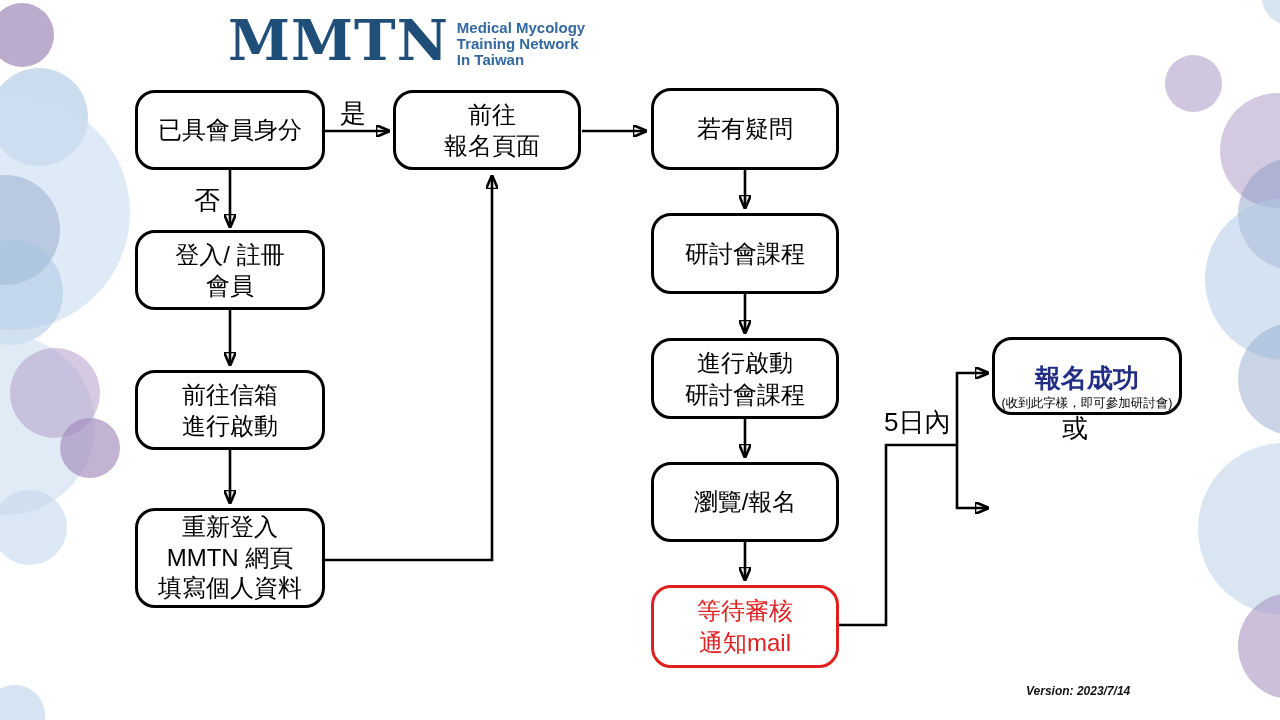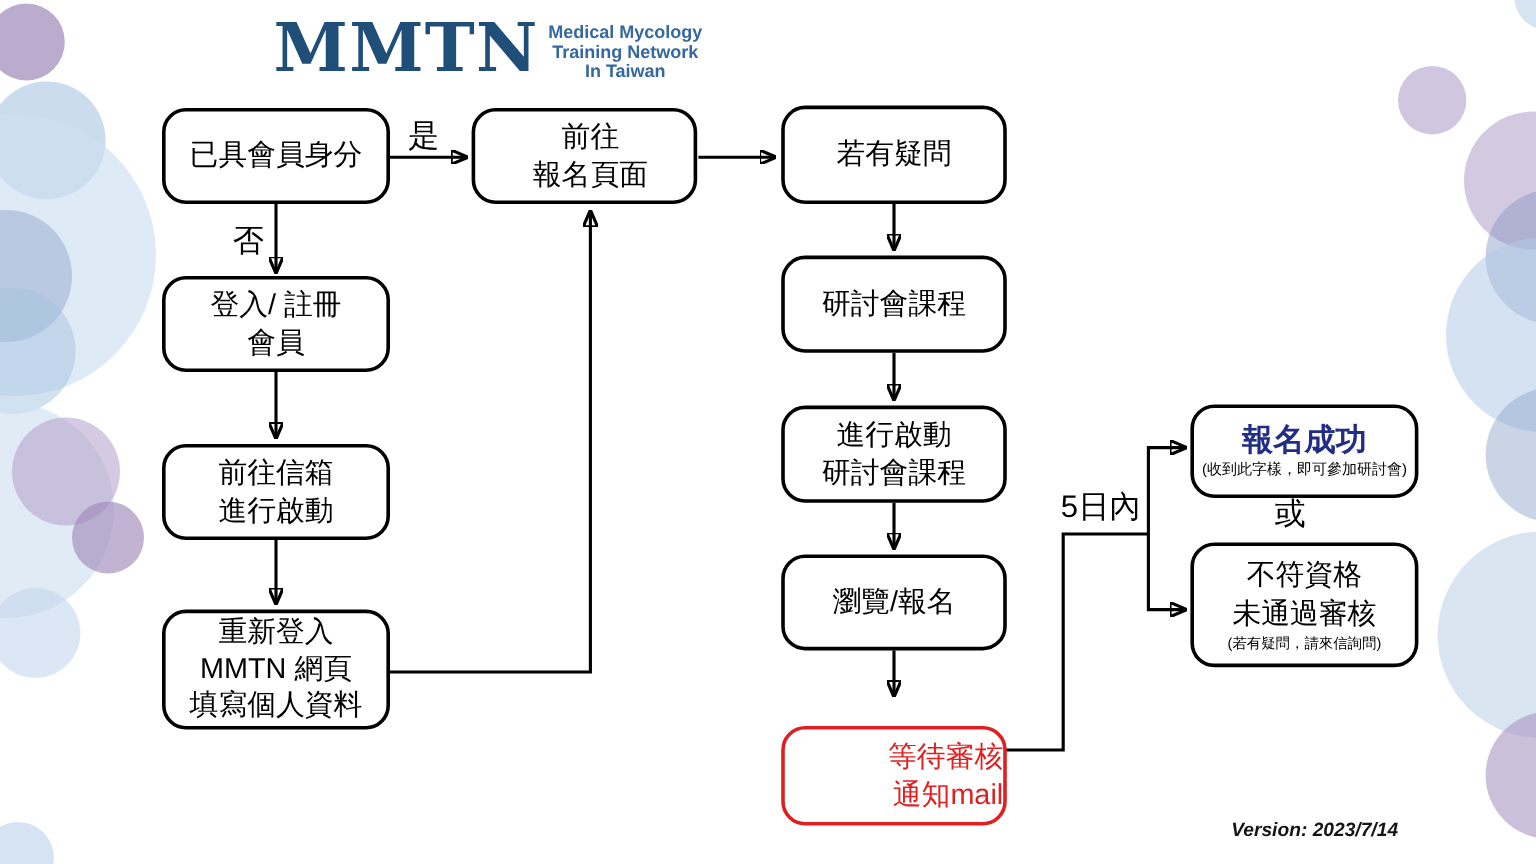--- a/index.html
+++ b/index.html
@@ -9,21 +9,21 @@
     font-family:"Liberation Sans", sans-serif;
     color:#000;
   }
   #stage { position:absolute; inset:0; width:1280px; height:720px; }
 
   
   .bg { position:absolute; inset:0; z-index:0; }
   .bubble { position:absolute; border-radius:50%; }
 
   
-  .logo { position:absolute; left:228px; top:12px; z-index:2; display:flex; align-items:flex-start;text-align:center; }
+  .logo { position:absolute; left:228px; top:12px; z-index:2; display:flex; align-items:flex-start; }
   .logo-word {
     font-family:"DejaVu Serif", "Liberation Serif", serif;
     font-weight:700; font-size:56px; line-height:1.0;
     color:var(--brand-navy); letter-spacing:1px;
   }
   .logo-sub { margin-left:8px; margin-top:8px; display:flex; flex-direction:column; }
   .logo-sub span {
     font-size:15px; font-weight:700; line-height:1.07; color:var(--logo-blue);
   }
   .page-title {
@@ -46,21 +46,21 @@
   
   .edge-label { position:absolute; z-index:2; font-size:26px; color:#000; line-height:1; white-space:nowrap; }
 
   
   #arrows { position:absolute; inset:0; z-index:1; pointer-events:none; color:#000; }
   #arrows path { stroke:currentColor; stroke-width:2.6; fill:none; }
 
   
   .version {
     position:absolute; left:1026px; top:684px; z-index:2;
-    font-size:16px; font-style:italic; font-weight:700; color:#141414; white-space:nowrap;
+    font-size:12px; font-style:italic; font-weight:700; color:#141414; white-space:nowrap;
   }
 </style>
 </head>
 <body>
 
 <div id="stage">
 
   <div class="bg">
     <div class="bubble" style="left:-10px; top:3px;  width:64px;  height:64px;  background:rgba(164,143,188,0.75);"></div>
     <div class="bubble" style="left:-10px; top:68px; width:98px;  height:98px;  background:rgba(166,196,225,0.60);"></div>
@@ -147,35 +147,30 @@
   <div class="node" style="left:135px; top:508px; width:190px; height:100px; line-height:1.28;">
     <div>重新登入</div>
     <div>MMTN 網頁</div>
     <div>填寫個人資料</div>
   </div>
 
   <div class="node" style="left:651px; top:462px; width:188px; height:80px;">
     <div>瀏覽/報名</div>
   </div>
 
-  <div class="node red" style="left:651px; top:605px; width:188px; height:83px;align-items:flex-end;">
+  <div class="node red" style="left:651px; top:585px; width:188px; height:83px;">
     <div>等待審核</div>
     <div>通知mail</div>
   </div>
 
-  <div class="node" style="left:992px; top:337px; width:190px; height:78px;">
+  <div class="node" style="left:992px; top:337px; width:190px; height:78px;justify-content:flex-end;">
     <div class="success-title">報名成功</div>
     <div class="note">(收到此字樣，即可參加研討會)</div>
   </div>
 
-  <div class="node" style="left:992px; top:452px; width:190px; height:104px;">
-    <div>不符資格</div>
-    <div>未通過審核</div>
-    <div class="note" style="font-size:12px;">(若有疑問，請來信詢問)</div>
-  </div>
 
   <span class="edge-label" style="left:340px;  top:100px;">是</span>
   <span class="edge-label" style="left:194px;  top:187px;">否</span>
   <span class="edge-label" style="left:884px;  top:409px;">5日內</span>
   <span class="edge-label" style="left:1062px; top:415px;">或</span>
 
   <div class="version">Version: 2023/7/14</div>
 
 </div>
 

